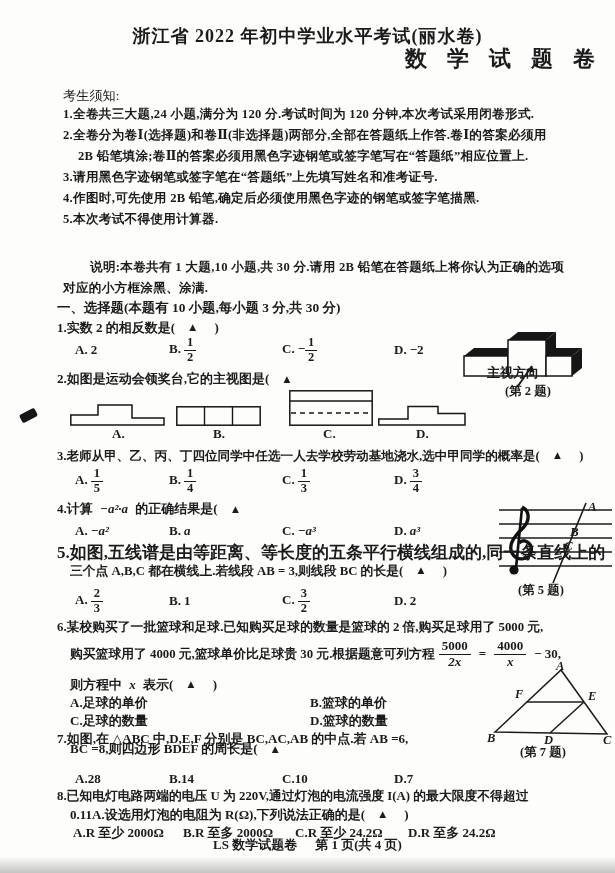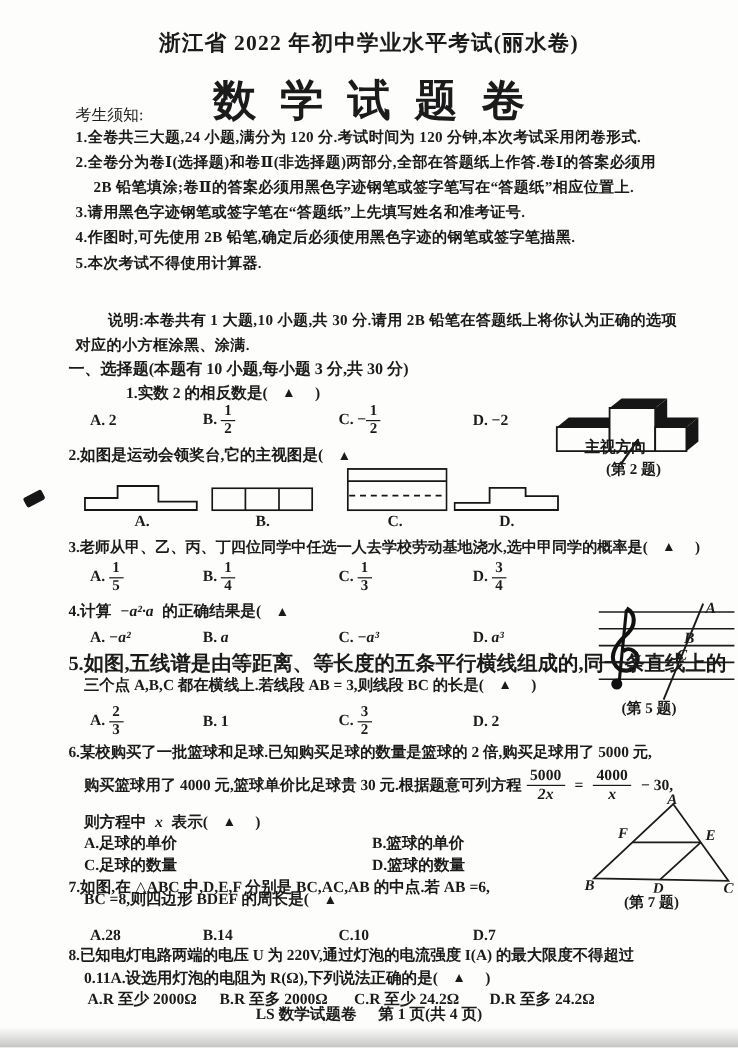--- a/index.html
+++ b/index.html
@@ -5,21 +5,21 @@
   html,body { margin:0; padding:0; background:#e9e9e7; }
   .page {
     position:relative; width:615px; height:873px; margin:0 auto;
     background:#fdfdfb; overflow:hidden;
     font-family:"Liberation Serif","DejaVu Serif",serif;
     color:#1b1b1b;
   }
   .abs { position:absolute; white-space:nowrap; }
   .center { left:0; width:615px; text-align:center; }
   .exam-title { top:24px; font-size:18px; font-weight:bold; letter-spacing:1px; }
-  .paper-title { top:60px; font-size:36px; font-weight:bold; letter-spacing:20px; padding-left:20px; box-sizing:border-box; }
+  .paper-title { top:44px; font-size:22px; font-weight:bold; letter-spacing:20px; padding-left:20px; box-sizing:border-box;text-align:right; }
   .notice-head { left:63px; top:87px; font-size:13.2px; font-weight:normal; }
   .nline { font-size:12.6px; font-weight:600; letter-spacing:0.3px; }
   .vol-title { top:226px; font-size:22px; font-weight:bold; }
   .vol-title .num { margin-left:34px; font-family:"Liberation Serif",serif; }
   .qline { font-size:13px; font-weight:600; }
   .sec-head { font-size:13.4px; font-weight:bold; }
   .mark { display:inline-block; font-size:11.5px; margin:0 16px 0 12px; transform:translateY(-1px); }
   .mark.down { transform:translateY(0); }
   .optrow { position:absolute; left:57px; display:flex; align-items:center; font-size:13px; font-weight:600; white-space:nowrap; }
   .o1 { width:112px; padding-left:18px; box-sizing:border-box; }
@@ -57,21 +57,21 @@
   <div class="abs nline" style="left:63px; top:127px;">2.全卷分为卷Ⅰ(选择题)和卷Ⅱ(非选择题)两部分,全部在答题纸上作答.卷Ⅰ的答案必须用</div>
   <div class="abs nline" style="left:78px; top:148px;">2B 铅笔填涂;卷Ⅱ的答案必须用黑色字迹钢笔或签字笔写在“答题纸”相应位置上.</div>
   <div class="abs nline" style="left:63px; top:169px;">3.请用黑色字迹钢笔或签字笔在“答题纸”上先填写姓名和准考证号.</div>
   <div class="abs nline" style="left:63px; top:190px;text-align:right;">4.作图时,可先使用 2B 铅笔,确定后必须使用黑色字迹的钢笔或签字笔描黑.</div>
   <div class="abs nline" style="left:63px; top:211px;">5.本次考试不得使用计算器.</div>
 
   <div class="abs nline" style="left:90px; top:259px;">说明:本卷共有 1 大题,10 小题,共 30 分.请用 2B 铅笔在答题纸上将你认为正确的选项</div>
   <div class="abs nline" style="left:63px; top:280px;">对应的小方框涂黑、涂满.</div>
   <div class="abs sec-head" style="left:57px; top:299px;">一、选择题(本题有 10 小题,每小题 3 分,共 30 分)</div>
 
-  <div class="abs qline" style="left:57px; top:319px;margin-left:48px;">
+  <div class="abs qline" style="left:57px; top:319px;">
     <span>1.实数 2 的相反数是(</span><span class="mark">▲</span><span>)</span>
   </div>
   <div class="optrow" style="top:334px; height:32px;">
     <span class="o1"><span class="olabel">A.</span><span>2</span></span>
     <span class="o2"><span class="olabel">B.</span><span class="frac"><span class="num">1</span><span class="den">2</span></span></span>
     <span class="o3"><span class="olabel">C.</span><span>−</span><span class="frac"><span class="num">1</span><span class="den">2</span></span></span>
     <span><span class="olabel">D.</span><span>−2</span></span>
   </div>
 
   <div class="abs" style="left:460px; top:326px;">

